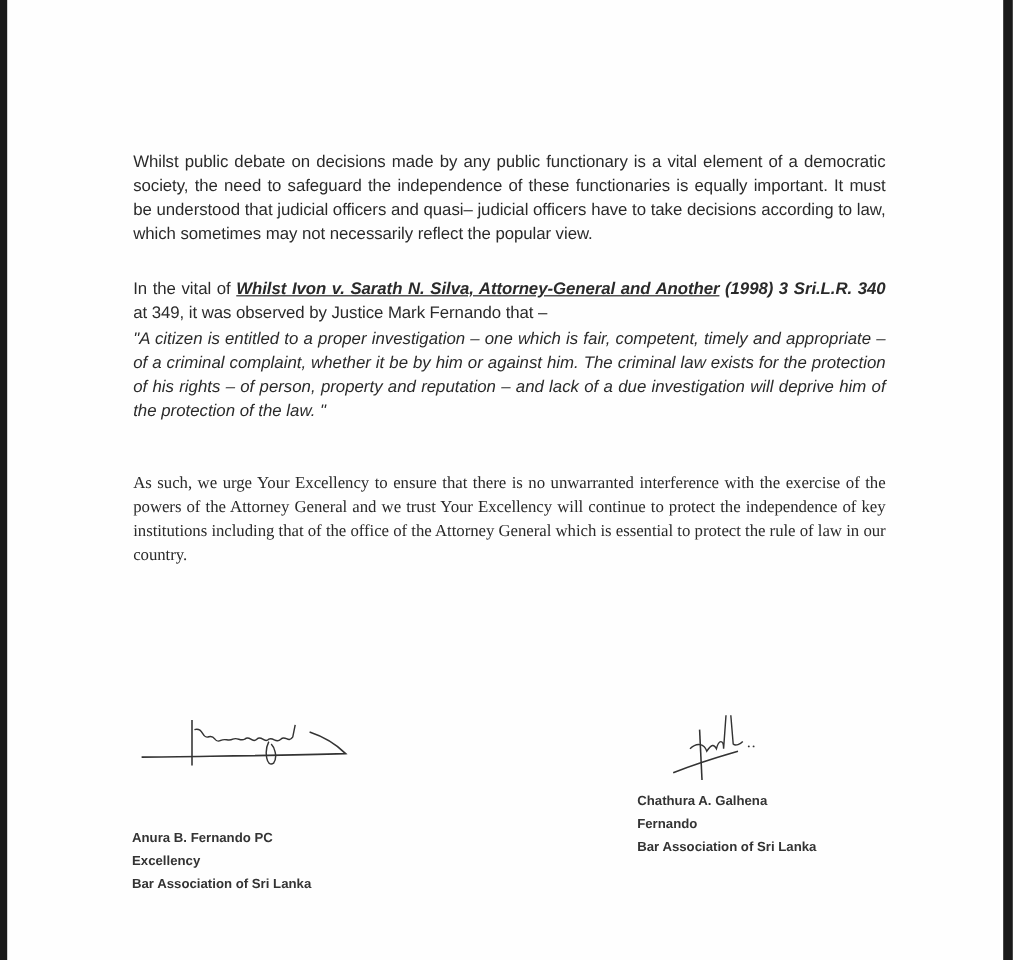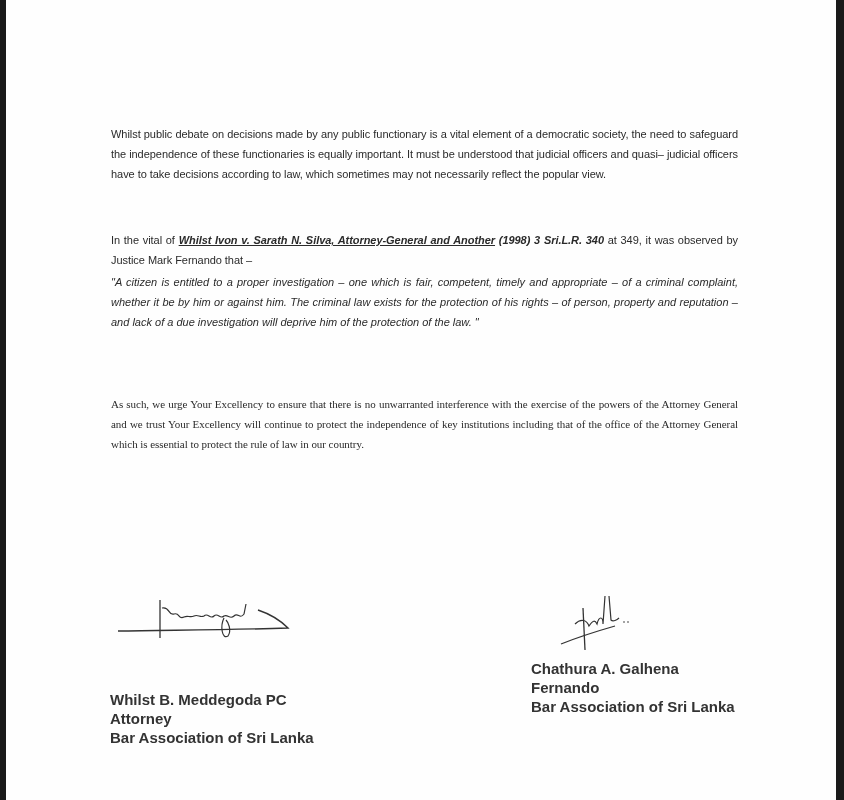--- a/index.html
+++ b/index.html
@@ -20,21 +20,21 @@
       top: 0;
       width: 830px;
       height: 800px;
       background: #fefefe;
     }
     .para {
       position: absolute;
       left: 105px;
       width: 627px;
       color: #2a2a2a;
-      font-size: 11px;
+      font-size: 14px;
       line-height: 20px;
       text-align: justify;
       letter-spacing: -0.05px;
     }
     .p1 { top: 124px; }
     .p2 { top: 230px; }
     .quote {
       top: 272px;
       font-style: italic;
       letter-spacing: 0px;
@@ -53,21 +53,21 @@
       position: absolute;
       color: #333;
     }
     .sig-left { left: 104px; top: 590px; width: 260px; }
     .sig-right { left: 525px; top: 590px; width: 260px; }
     .sig-graphic {
       height: 60px;
       position: relative;
     }
     .signer-line {
-      font-size: 15px;
+      font-size: 11px;
       font-weight: bold;
       line-height: 19px;
       color: #333;
     }
     .sig-left .names { margin-top: 40px; }
     .sig-right .names { margin-top: 9px; }
     svg { display: block; }
   </style>
 </head>
 <body>
@@ -87,22 +87,22 @@
   <div class="sig-block sig-left">
     <div class="sig-graphic">
       <svg width="180" height="60" viewBox="0 0 180 60">
         <path d="M8 41 C 60 40, 120 40, 178 38 C 170 30, 160 24, 148 20" stroke="#333" stroke-width="1.4" fill="none"></path>
         <path d="M50 10 L 50 48" stroke="#333" stroke-width="1.3" fill="none"></path>
         <path d="M52 18 C 60 16, 58 26, 64 24 C 70 22, 68 30, 74 27 C 78 25, 80 28, 84 26 C 88 24, 90 28, 94 26 C 98 22, 100 30, 104 26 C 108 22, 110 30, 114 26 C 118 24, 120 30, 124 26 C 128 22, 130 30, 134 24 L 136 14" stroke="#333" stroke-width="1.2" fill="none"></path>
         <path d="M114 28 C 110 36, 112 50, 118 46 C 122 40, 118 32, 116 30" stroke="#333" stroke-width="1.2" fill="none"></path>
       </svg>
     </div>
     <div class="names">
-      <div class="signer-line">Whilst B. Meddegoda PC</div>
-      <div class="signer-line">Attorney</div>
+      <div class="signer-line">Anura B. Fernando PC</div>
+      <div class="signer-line">Excellency</div>
       <div class="signer-line">Bar Association of Sri Lanka</div>
     </div>
   </div>
 
   <div class="sig-block sig-right">
     <div class="sig-graphic">
       <svg width="120" height="60" viewBox="0 0 120 60">
         <path d="M30 54 C 50 46, 70 40, 84 36" stroke="#333" stroke-width="1.3" fill="none"></path>
         <path d="M52 18 L 54 60" stroke="#333" stroke-width="1.3" fill="none"></path>
         <path d="M44 34 C 50 28, 56 30, 58 36 C 62 30, 64 30, 66 34 C 68 26, 72 26, 72 34 L 74 6 M 78 6 L 80 30 C 82 32, 86 30, 88 28" stroke="#333" stroke-width="1.2" fill="none"></path>

